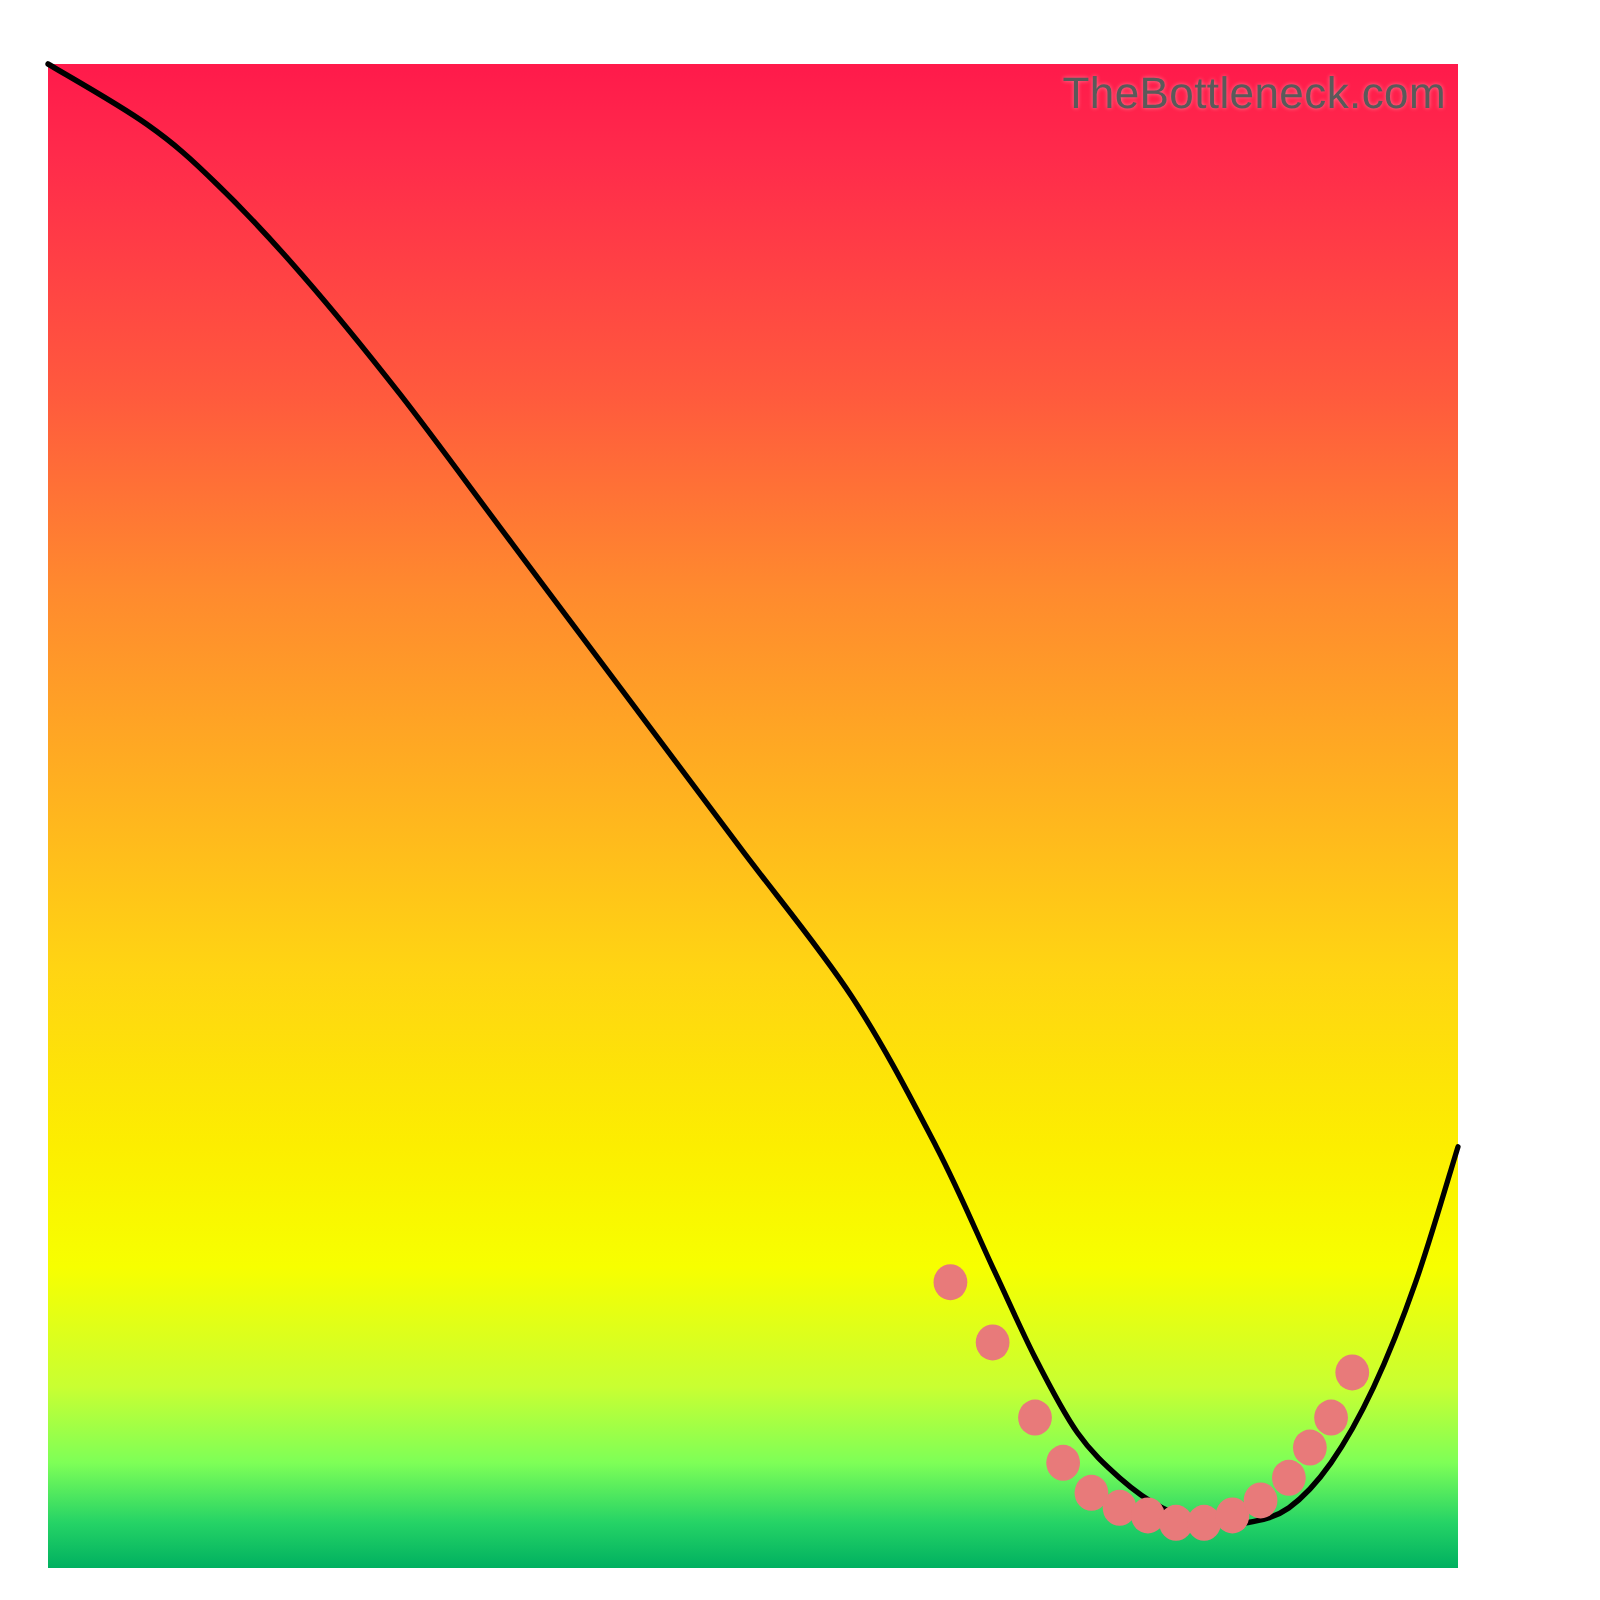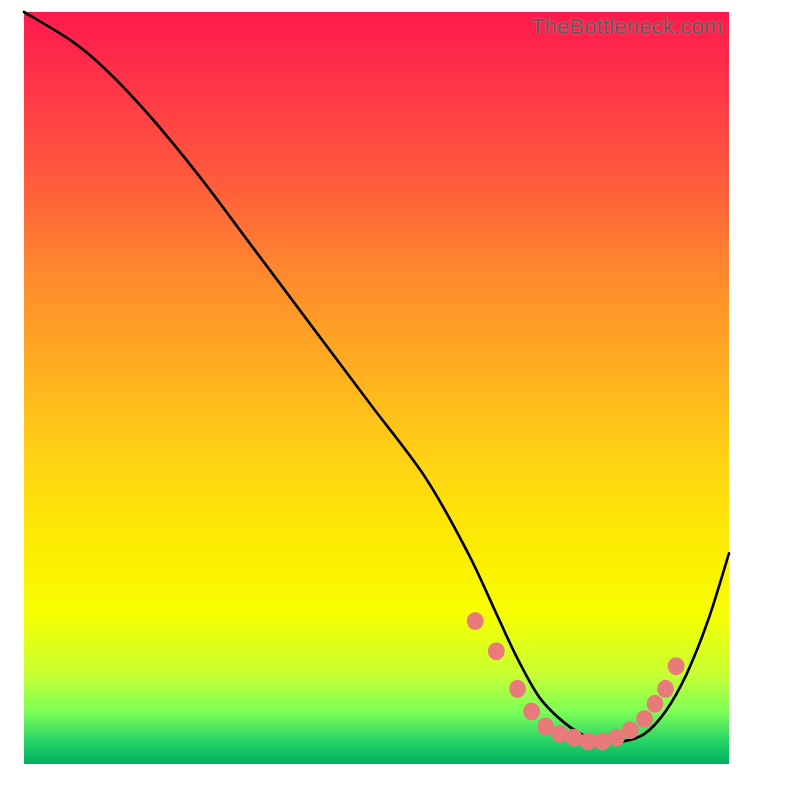--- a/index.html
+++ b/index.html
@@ -12,21 +12,21 @@
     font-family: Arial, Helvetica, sans-serif;
   }
   .chart-wrap {
     position: relative;
     width: 800px;
     height: 800px;
   }
   .plot-area {
     position: absolute;
     left: 24px;
-    top: 12px;
+    top: 32px;
     width: 705px;
     height: 752px;
     box-sizing: border-box;
     text-decoration: underline;
   }
   .gradient-bg {
     position: absolute;
     left: 0;
     top: 0;
     width: 100%;

